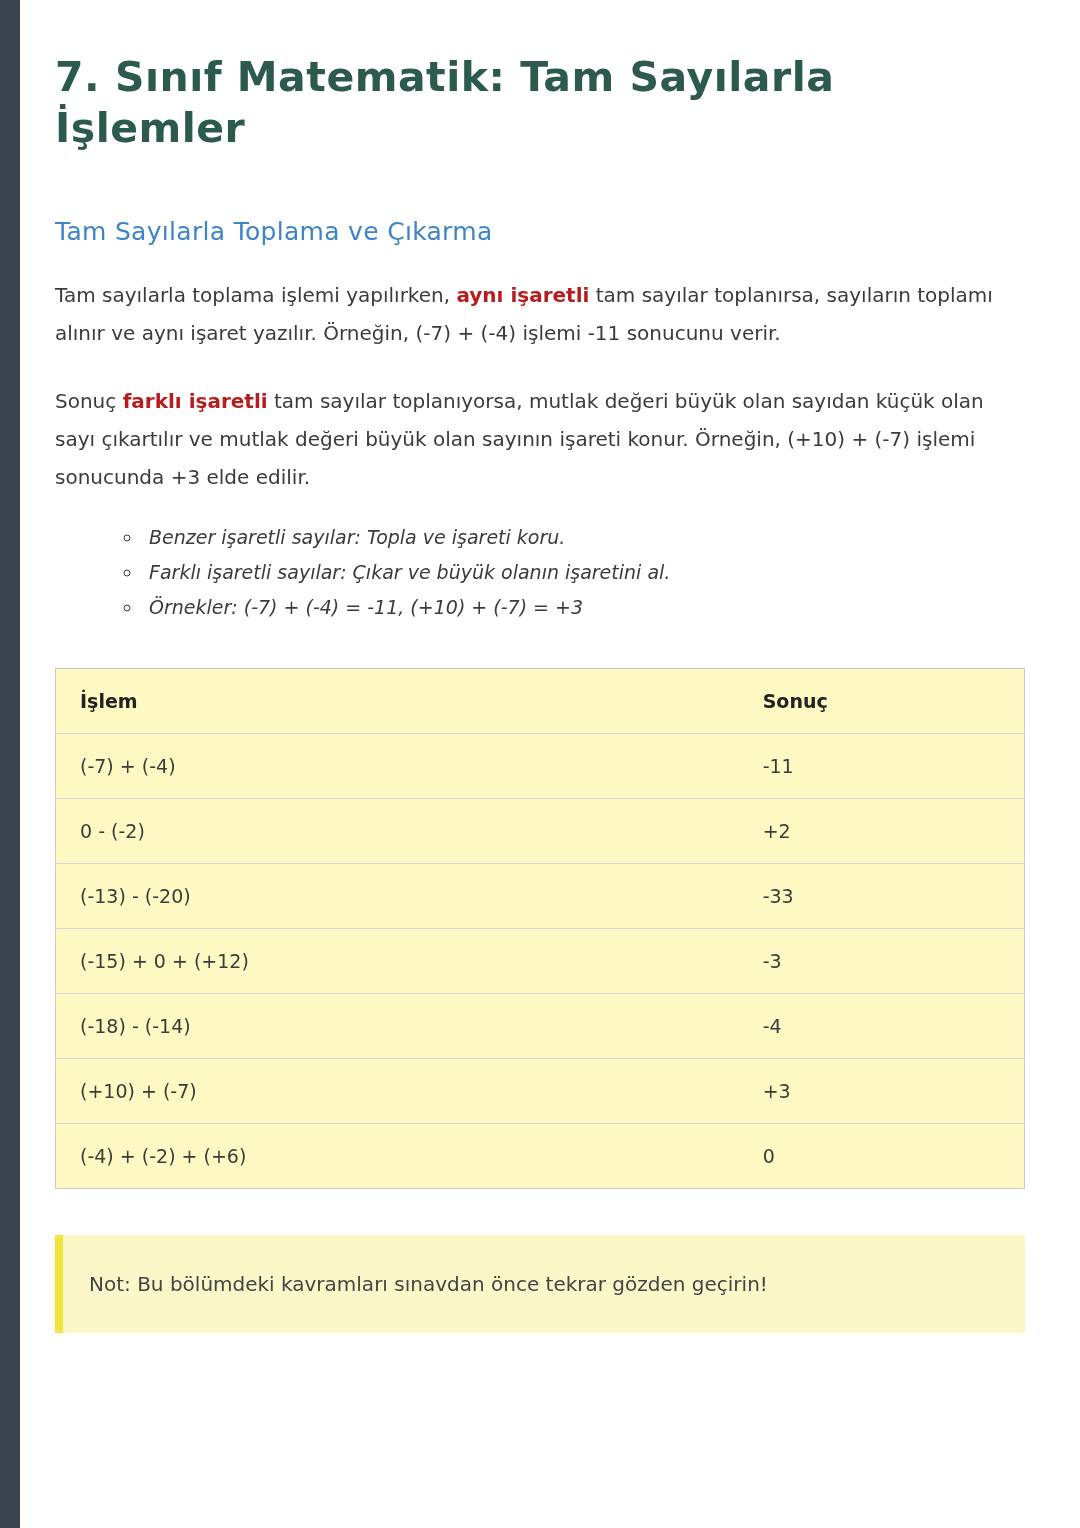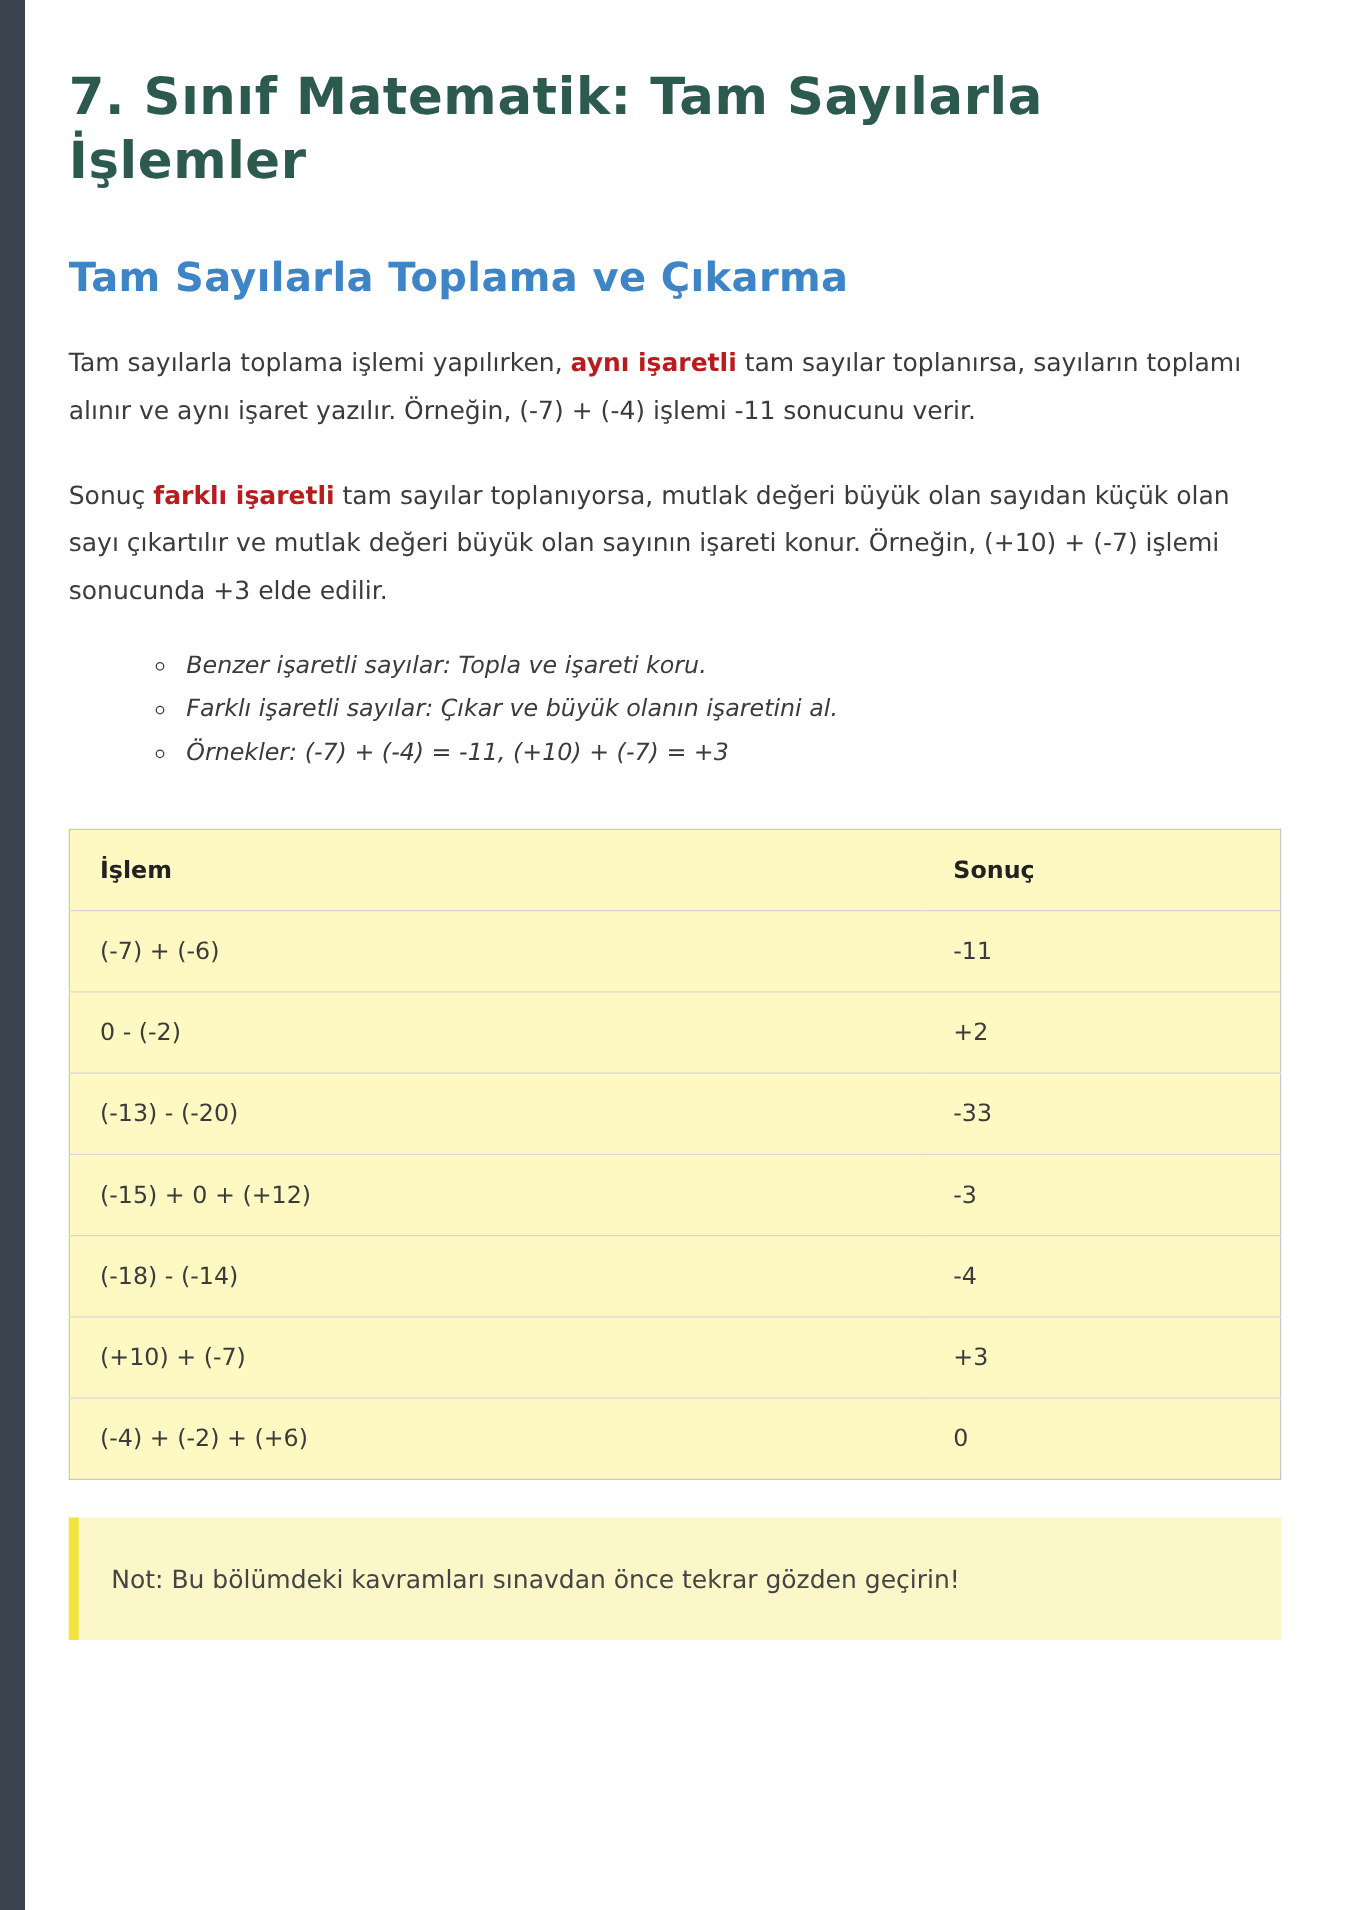--- a/index.html
+++ b/index.html
@@ -24,23 +24,23 @@
     width: 1060px;
   }
   h1.page-title {
     font-size: 41px;
     font-weight: 600;
     color: var(--title-color, #2d5a4e);
     letter-spacing: 0.5px;
     line-height: 1.25;
   }
   h2.section-title {
-    margin-top: 48px;
-    font-size: 32px;
-    font-weight: 700;
+    margin-top: 62px;
+    font-size: 25px;
+    font-weight: 400;
     color: var(--subtitle-color, #3d85c6);
     letter-spacing: 0.3px;
   }
   p.body-paragraph {
     margin-top: 30px;
     font-size: 20px;
     line-height: 1.9;
     max-width: 940px;
   }
   p.body-paragraph strong { color: #b91c1c; }
@@ -65,21 +65,21 @@
     border-bottom: 1px solid #d6d6d6;
   }
   table.ops-table th {
     font-weight: 700;
     color: #222222;
   }
   table.ops-table tr:last-child td { border-bottom: none; }
   .col-op  { width: 70.5%; }
   .col-res { width: 29.5%; }
   .note-box {
-    margin-top: 30px;
+    margin-top: 46px;
     background: var(--note-bg, #fbf7c9);
     border-left: 8px solid var(--note-border, #f2e43d);
     padding: 34px 26px;
     font-size: 20px;
     color: #444444;
     line-height: 1.5;
   }
 </style>
 </head>
 <body>
@@ -104,21 +104,21 @@
 
   <table class="ops-table">
     <thead>
       <tr>
         <th class="col-op">İşlem</th>
         <th class="col-res">Sonuç</th>
       </tr>
     </thead>
     <tbody>
         <tr>
-          <td class="col-op">(-7) + (-6)</td>
+          <td class="col-op">(-7) + (-4)</td>
           <td class="col-res">-11</td>
         </tr>
         <tr>
           <td class="col-op">0 - (-2)</td>
           <td class="col-res">+2</td>
         </tr>
         <tr>
           <td class="col-op">(-13) - (-20)</td>
           <td class="col-res">-33</td>
         </tr>

